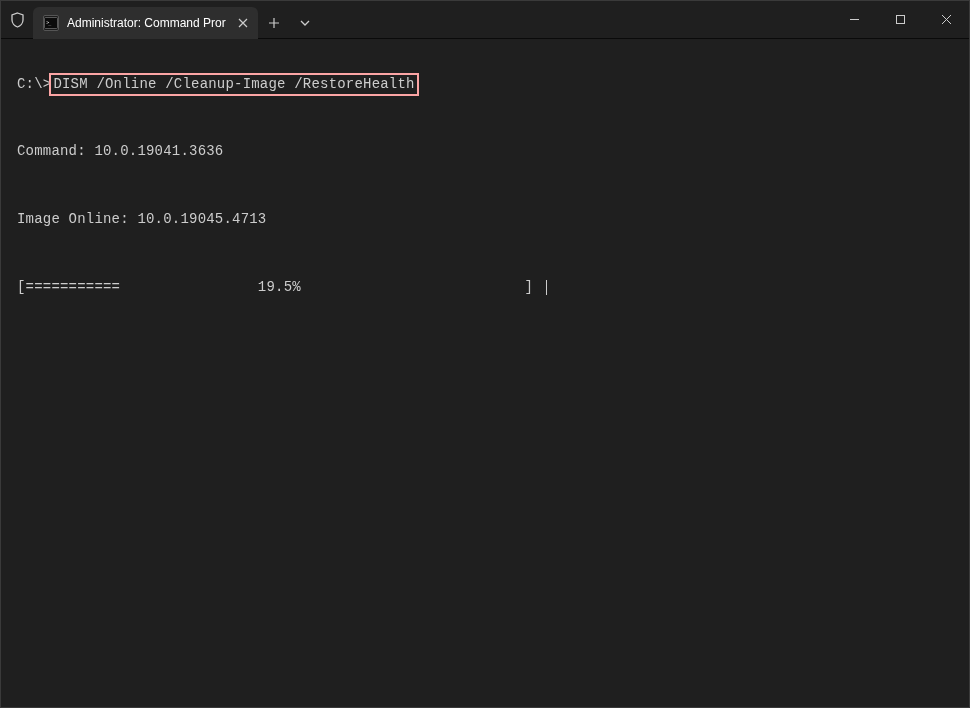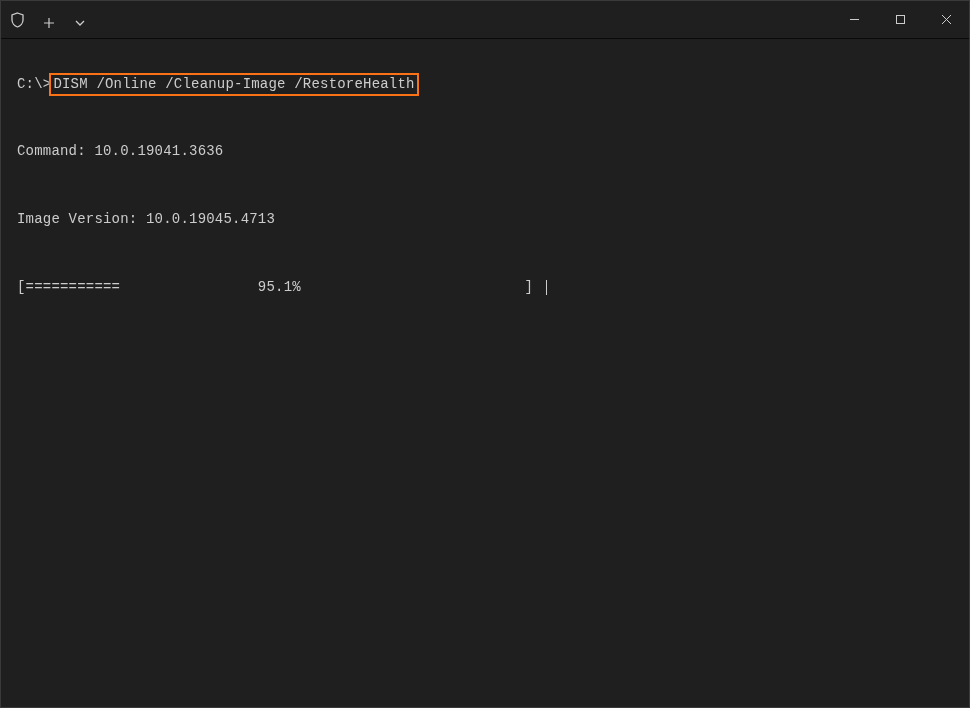--- a/index.html
+++ b/index.html
@@ -115,21 +115,21 @@
       line-height: 1.2;
       color: #cccccc;
       background: #1f1f1f;
       white-space: pre;
       letter-spacing: 0.2px;
     }
     .prompt-line {
       display: inline;
     }
     .command-highlight {
-      border: 2px solid #f97316;
+      border: 2px solid #fca5a5;
       padding: 1px 2px;
       margin: -3px -2px;
       display: inline-block;
     }
     .terminal-line {
       display: block;
       min-height: 17px;
     }
     .cursor-block {
       display: inline-block;
@@ -145,20 +145,34 @@
 <body>
 
 <div class="titlebar">
   <div class="titlebar-left">
     <span class="shield-icon">
       <svg width="15" height="16" viewBox="0 0 15 16">
         <path d="M7.5 1 L13 3 L13 8 C13 11 10.5 14 7.5 15 C4.5 14 2 11 2 8 L2 3 Z" fill="none" stroke="#cccccc" stroke-width="1.3"></path>
       </svg>
     </span>
   </div>
+  <div class="tab">
+    <span class="tab-icon">
+      <svg width="14" height="12" viewBox="0 0 14 12">
+        <rect x="0.5" y="0.5" width="13" height="11" fill="#0b0b0b" stroke="#777" stroke-width="0.7" rx="1"></rect>
+        <text x="2.2" y="6.5" font-size="5" fill="#ddd" font-family="monospace">&gt;_</text>
+      </svg>
+    </span>
+    <span class="tab-title">Administrator: Command Pror</span>
+    <span class="tab-close">
+      <svg width="10" height="10" viewBox="0 0 10 10">
+        <path d="M1 1 L9 9 M9 1 L1 9" stroke="#cccccc" stroke-width="1.2"></path>
+      </svg>
+    </span>
+  </div>
   <div class="new-tab">
     <svg width="12" height="12" viewBox="0 0 12 12">
       <path d="M6 1 L6 11 M1 6 L11 6" stroke="#cccccc" stroke-width="1.2"></path>
     </svg>
   </div>
   <div class="dropdown-btn">
     <svg width="10" height="6" viewBox="0 0 10 6">
       <path d="M1 1 L5 5 L9 1" stroke="#cccccc" stroke-width="1.3" fill="none"></path>
     </svg>
   </div>
@@ -180,16 +194,16 @@
       </svg>
     </div>
   </div>
 </div>
 
 <div class="terminal">
 <span class="terminal-line"><span class="prompt-line">C:\&gt;</span><span class="command-highlight">DISM /Online /Cleanup-Image /RestoreHealth</span></span>
 <span class="terminal-line"></span>
 <span class="terminal-line">Command: 10.0.19041.3636</span>
 <span class="terminal-line"></span>
-<span class="terminal-line">Image Version: 10.0.19045.4713</span>
+<span class="terminal-line">Image Online: 10.0.19045.4713</span>
 <span class="terminal-line"></span>
-<span class="terminal-line"><span>[===========                95.1%                          ] </span><span class="cursor-block"></span></span>
+<span class="terminal-line"><span>[===========                19.5%                          ] </span><span class="cursor-block"></span></span>
 </div>
 
 </body></html>

